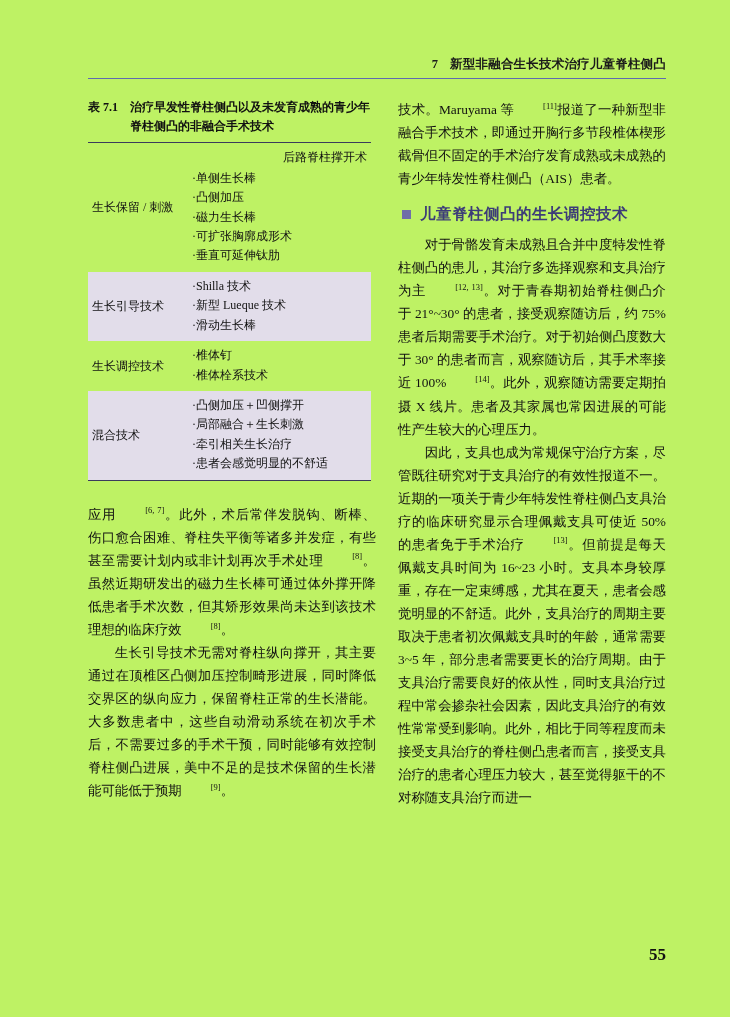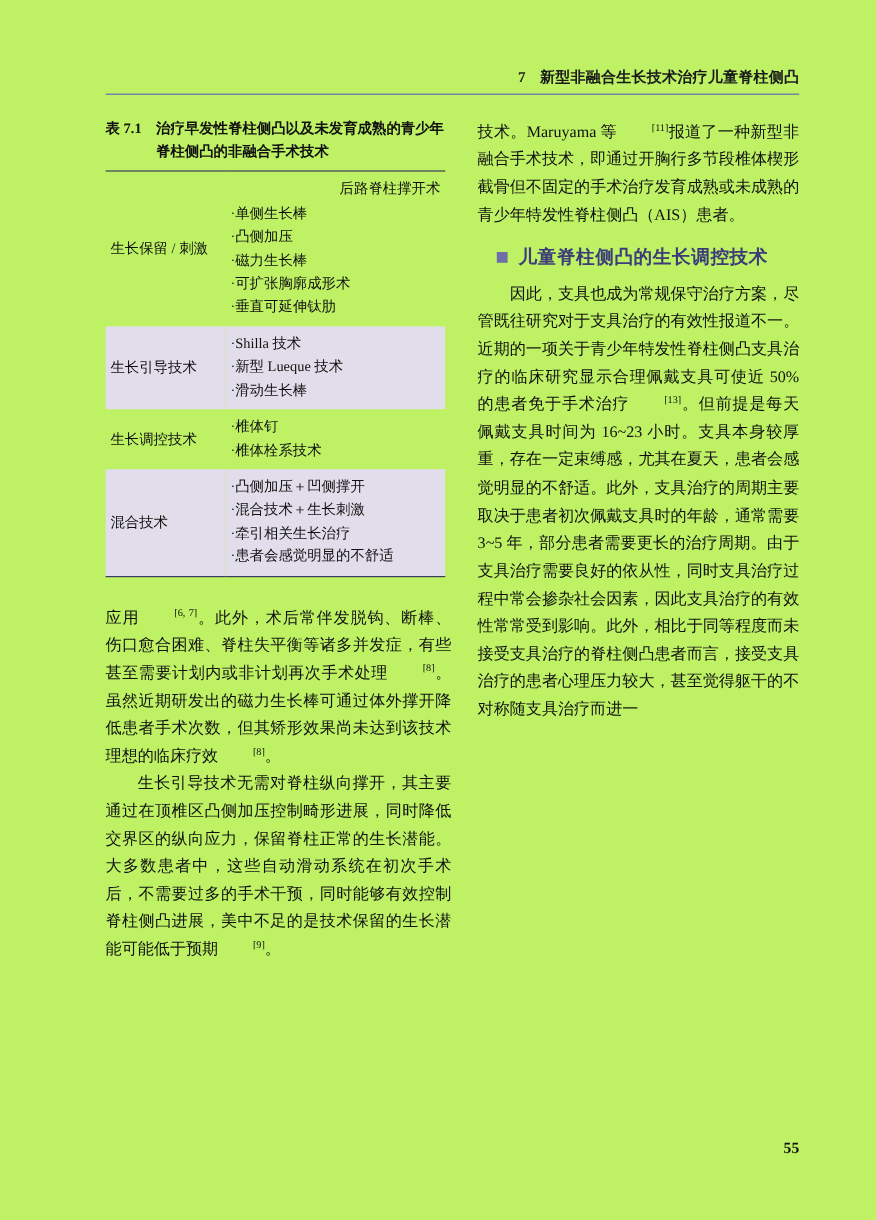--- a/index.html
+++ b/index.html
@@ -117,42 +117,42 @@
     font-size: 8.5px;
     vertical-align: super;
     line-height: 0;
     padding-left: 29px;
   }
 
   
   .sec-head {
     display: flex;
     align-items: center;
-    margin: 14px 0 8px 16px;
+    margin: 14px 0 8px 4px;
   }
   .sec-head .sq {
     width: 9px;
     height: 9px;
     background: #6f6fa8;
     margin-right: 9px;
     flex: 0 0 auto;
   }
   .sec-head .txt {
     font-size: 15.5px;
     font-weight: bold;
     color: #3c3c78;
     letter-spacing: 0.5px;
   }
 
   
   .folio {
     position: absolute;
     right: 64px;
     bottom: 52px;
-    font-size: 13px;
+    font-size: 17px;
     font-weight: bold;
     color: #111;
   }
 </style>
 </head>
 <body>
 
 <div class="page">
 
   <div class="runhead">
@@ -192,21 +192,21 @@
         <td class="cat">生长调控技术</td>
         <td class="items">
           <span class="it">·椎体钉</span>
           <span class="it">·椎体栓系技术</span>
         </td>
       </tr>
       <tr class="shade botline">
         <td class="cat">混合技术</td>
         <td class="items">
           <span class="it">·凸侧加压＋凹侧撑开</span>
-          <span class="it">·混合技术＋生长刺激</span>
+          <span class="it">·局部融合＋生长刺激</span>
           <span class="it">·牵引相关生长治疗</span>
           <span class="it">·患者会感觉明显的不舒适</span>
         </td>
       </tr>
     </tbody>
       </table>
 
     <div style="height:22px"></div>
 
     <p class="para">应用<sup>[6, 7]</sup>。此外，术后常伴发脱钩、断棒、伤口愈合困难、脊柱失平衡等诸多并发症，有些甚至需要计划内或非计划再次手术处理<sup>[8]</sup>。虽然近期研发出的磁力生长棒可通过体外撑开降低患者手术次数，但其矫形效果尚未达到该技术理想的临床疗效<sup>[8]</sup>。</p>
@@ -214,17 +214,18 @@
   </div>
 
   <div class="col-right">
     <p class="para">技术。Maruyama 等<sup>[11]</sup>报道了一种新型非融合手术技术，即通过开胸行多节段椎体楔形截骨但不固定的手术治疗发育成熟或未成熟的青少年特发性脊柱侧凸（AIS）患者。</p>
 
     <div class="sec-head">
       <span class="sq"></span>
       <span class="txt">儿童脊柱侧凸的生长调控技术</span>
     </div>
 
+    <p class="para indent">对于骨骼发育未成熟且合并中度特发性脊柱侧凸的患儿，其治疗多选择观察和支具治疗为主<sup>[12, 13]</sup>。对于青春期初始脊柱侧凸介于 21°~30° 的患者，接受观察随访后，约 75% 患者后期需要手术治疗。对于初始侧凸度数大于 30° 的患者而言，观察随访后，其手术率接近 100%<sup>[14]</sup>。此外，观察随访需要定期拍摄 X 线片。患者及其家属也常因进展的可能性产生较大的心理压力。</p>
     <p class="para indent">因此，支具也成为常规保守治疗方案，尽管既往研究对于支具治疗的有效性报道不一。近期的一项关于青少年特发性脊柱侧凸支具治疗的临床研究显示合理佩戴支具可使近 50% 的患者免于手术治疗<sup>[13]</sup>。但前提是每天佩戴支具时间为 16~23 小时。支具本身较厚重，存在一定束缚感，尤其在夏天，患者会感觉明显的不舒适。此外，支具治疗的周期主要取决于患者初次佩戴支具时的年龄，通常需要 3~5 年，部分患者需要更长的治疗周期。由于支具治疗需要良好的依从性，同时支具治疗过程中常会掺杂社会因素，因此支具治疗的有效性常常受到影响。此外，相比于同等程度而未接受支具治疗的脊柱侧凸患者而言，接受支具治疗的患者心理压力较大，甚至觉得躯干的不对称随支具治疗而进一</p>
   </div>
 
   <div class="folio">55</div>
 </div>
 
 </body></html>

